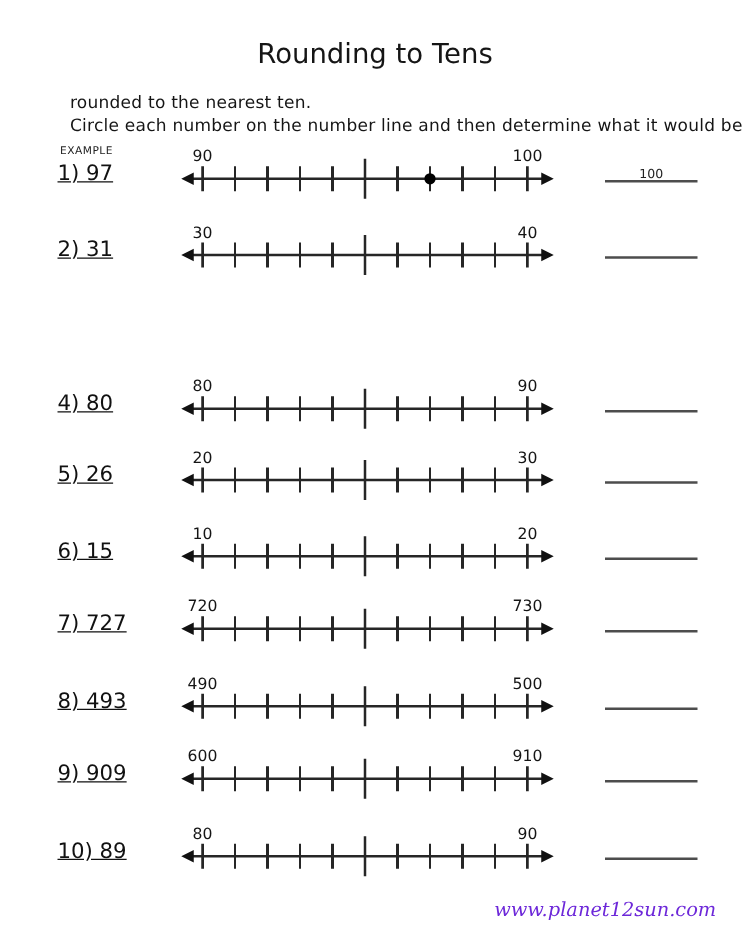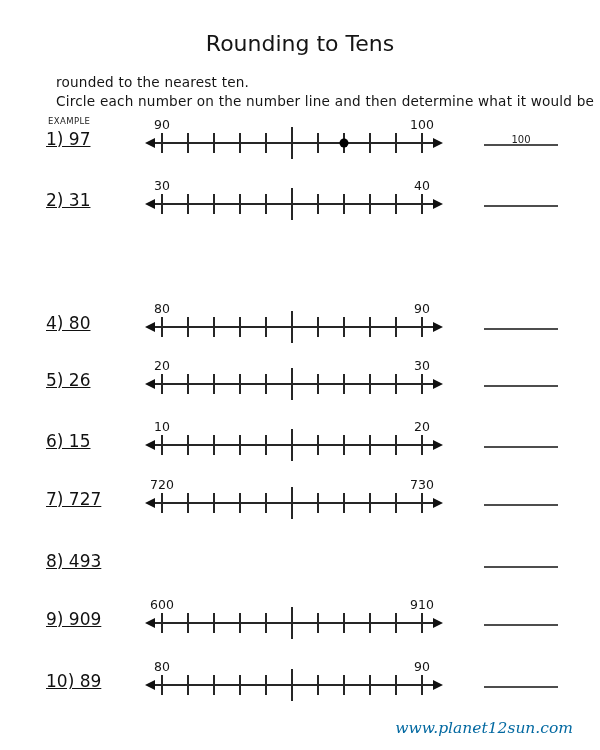--- a/index.html
+++ b/index.html
@@ -48,21 +48,21 @@
   .answer {
     position:absolute; left:480px; top:31px; width:74px; height:0;
     border-top:2px solid #4d4d4d;
   }
   .ans-text {
     position:absolute; left:0; bottom:1px; width:100%; text-align:center;
     font-size:10px; color:#222;
   }
   .footer {
     position:absolute; right:27px; top:719px; font-size:15.5px;
-    font-family:"DejaVu Serif","Liberation Serif",serif; font-style:italic; color:#0369a1;
+    font-family:"DejaVu Serif","Liberation Serif",serif; font-style:italic; color:#6d28d9;
   }
 </style>
 </head>
 <body>
 
 <div class="page">
 
   <div class="title">Rounding to Tens</div>
 
   <div class="instructions">
@@ -164,20 +164,29 @@
       <div class="ticks"></div>
       <div class="midtick"></div>
     </div>
     <div class="answer">
       <span class="ans-text"></span>
     </div>
   </div>
 
   <div class="row" style="top:535px">
     <span class="plabel">8) 493</span>
+    <div class="nline">
+      <span class="num nleft">490</span>
+      <span class="num nright">500</span>
+      <div class="hline"></div>
+      <div class="arrow la"></div>
+      <div class="arrow ra"></div>
+      <div class="ticks"></div>
+      <div class="midtick"></div>
+    </div>
     <div class="answer">
       <span class="ans-text"></span>
     </div>
   </div>
 
   <div class="row" style="top:593px">
     <span class="plabel">9) 909</span>
     <div class="nline">
       <span class="num nleft">600</span>
       <span class="num nright">910</span>

